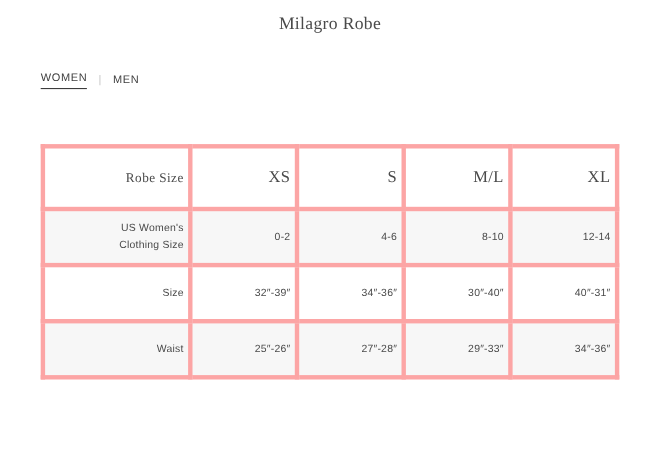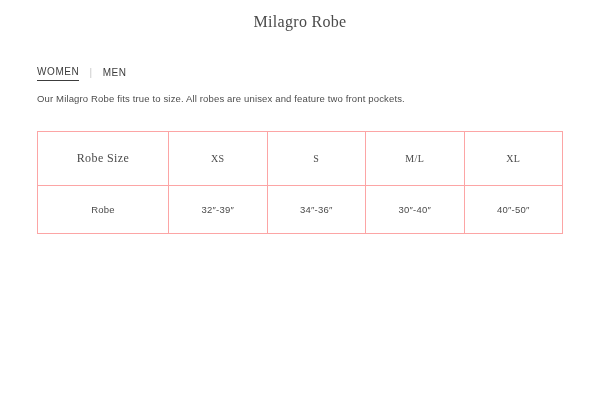--- a/index.html
+++ b/index.html
@@ -69,31 +69,31 @@
     left: 37px;
     top: 131px;
     width: 526px;
   }
   table.size-chart {
     border-collapse: collapse;
     width: 526px;
     table-layout: fixed;
   }
   table.size-chart td {
-    border: 1px solid #fca5a5;
-    text-align: center;
+    border: 4px solid #fca5a5;
+    text-align: right;
     vertical-align: middle;
     font-size: 9.5px;
     color: #4a4a4a;
     letter-spacing: 0.2px;
     height: 47px;
     padding: 0 4px;
   }
   table.size-chart tr.head td {
-    font-size: 10px;
+    font-size: 15px;
     font-family: "Liberation Serif", serif;
     color: #4a4a4a;
     height: 53px;
     letter-spacing: 0.4px;
   }
   table.size-chart tr.head td.rowlabel {
     font-size: 12px;
   }
   table.size-chart tr.shaded td {
     background: #f7f7f7;
@@ -112,36 +112,52 @@
 <div class="page">
 
   <h1 class="title">Milagro Robe</h1>
 
   <div class="tabs">
     <span class="tab active">WOMEN</span>
     <span class="tab-sep">|</span>
     <span class="tab">MEN</span>
   </div>
 
-  <div class="intro">Our Milagro Robe fits true to size. All robes are unisex and feature two front pockets.</div>
 
   <div class="table-wrap">
     <table class="size-chart">
       <tbody>
         <tr class="head">
           <td class="rowlabel">Robe Size</td>
           <td>XS</td>
           <td>S</td>
           <td>M/L</td>
           <td>XL</td>
         </tr>
+        <tr class="shaded">
+          <td class="rowlabel two-line">
+            <span>US Women's</span><br>
+            <span>Clothing Size</span>
+          </td>
+          <td>0-2</td>
+          <td>4-6</td>
+          <td>8-10</td>
+          <td>12-14</td>
+        </tr>
         <tr>
-          <td class="rowlabel">Robe</td>
+          <td class="rowlabel">Size</td>
           <td>32″-39″</td>
           <td>34″-36″</td>
           <td>30″-40″</td>
-          <td>40″-50″</td>
+          <td>40″-31″</td>
+        </tr>
+        <tr class="shaded">
+          <td class="rowlabel">Waist</td>
+          <td>25″-26″</td>
+          <td>27″-28″</td>
+          <td>29″-33″</td>
+          <td>34″-36″</td>
         </tr>
       </tbody>
     </table>
   </div>
 
 </div>
 
 </body></html>

